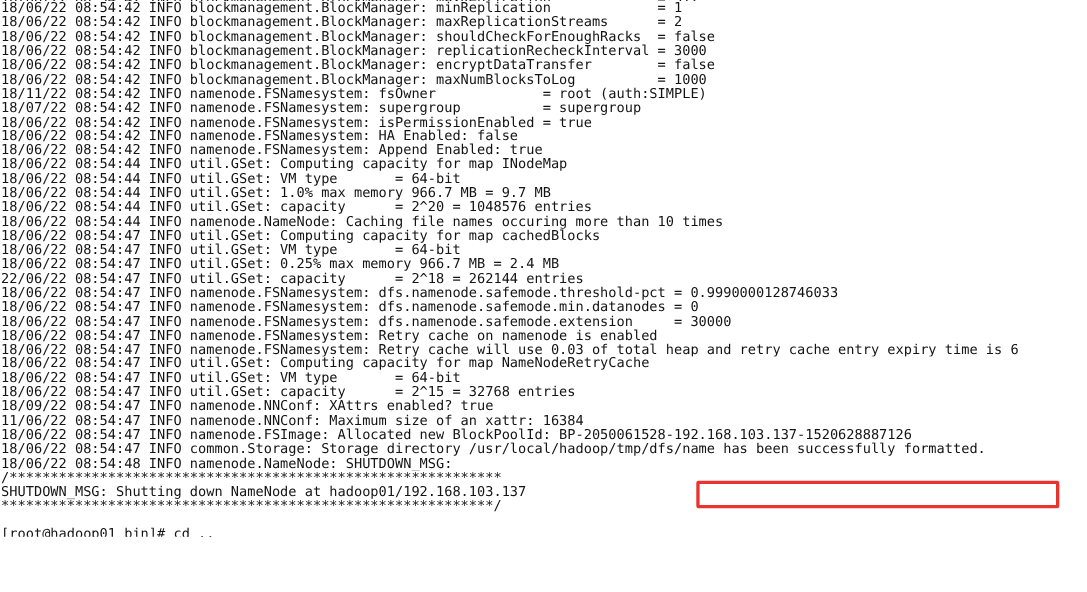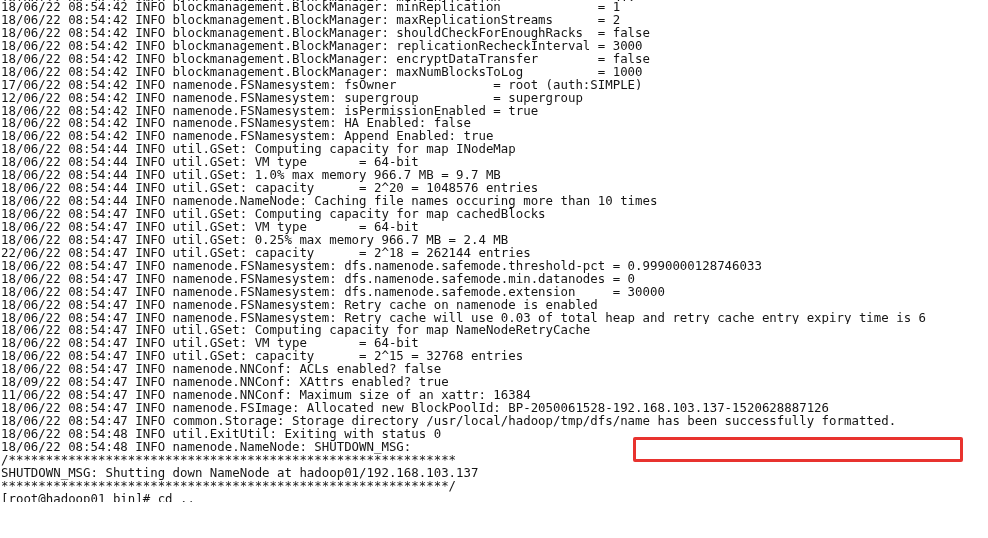--- a/index.html
+++ b/index.html
@@ -40,20 +40,21 @@
     overflow: hidden;
   }
   .log-line.first-clipped {
     height: 7px;
     line-height: 12.95px;
     margin-top: -6px;
   }
   .log-line.last-clipped {
     height: 9px;
     overflow: hidden;
+    margin-top: 12px;
   }
   
   #redbox {
     position: absolute;
     left: 633px;
     top: 437px;
     width: 330px;
     height: 25px;
     border: 3px solid #e8332f;
     border-radius: 2px;
@@ -66,48 +67,46 @@
 
 <div id="terminal" style="background: rgb(255, 255, 255); color: rgb(20, 20, 20);">
   <div id="log-lines">
       <div class="log-line first-clipped">18/06/22 08:54:42 INFO blockmanagement.BlockManager: maxReplication             = 512</div>
       <div class="log-line">18/06/22 08:54:42 INFO blockmanagement.BlockManager: minReplication             = 1</div>
       <div class="log-line">18/06/22 08:54:42 INFO blockmanagement.BlockManager: maxReplicationStreams      = 2</div>
       <div class="log-line">18/06/22 08:54:42 INFO blockmanagement.BlockManager: shouldCheckForEnoughRacks  = false</div>
       <div class="log-line">18/06/22 08:54:42 INFO blockmanagement.BlockManager: replicationRecheckInterval = 3000</div>
       <div class="log-line">18/06/22 08:54:42 INFO blockmanagement.BlockManager: encryptDataTransfer        = false</div>
       <div class="log-line">18/06/22 08:54:42 INFO blockmanagement.BlockManager: maxNumBlocksToLog          = 1000</div>
-      <div class="log-line">17/06/22 08:54:42 INFO namenode.FSNamesystem: fsOwner             = root (auth:SIMPLE)</div>
-      <div class="log-line">12/06/22 08:54:42 INFO namenode.FSNamesystem: supergroup          = supergroup</div>
+      <div class="log-line">18/11/22 08:54:42 INFO namenode.FSNamesystem: fsOwner             = root (auth:SIMPLE)</div>
+      <div class="log-line">18/07/22 08:54:42 INFO namenode.FSNamesystem: supergroup          = supergroup</div>
       <div class="log-line">18/06/22 08:54:42 INFO namenode.FSNamesystem: isPermissionEnabled = true</div>
       <div class="log-line">18/06/22 08:54:42 INFO namenode.FSNamesystem: HA Enabled: false</div>
       <div class="log-line">18/06/22 08:54:42 INFO namenode.FSNamesystem: Append Enabled: true</div>
       <div class="log-line">18/06/22 08:54:44 INFO util.GSet: Computing capacity for map INodeMap</div>
       <div class="log-line">18/06/22 08:54:44 INFO util.GSet: VM type       = 64-bit</div>
       <div class="log-line">18/06/22 08:54:44 INFO util.GSet: 1.0% max memory 966.7 MB = 9.7 MB</div>
       <div class="log-line">18/06/22 08:54:44 INFO util.GSet: capacity      = 2^20 = 1048576 entries</div>
       <div class="log-line">18/06/22 08:54:44 INFO namenode.NameNode: Caching file names occuring more than 10 times</div>
       <div class="log-line">18/06/22 08:54:47 INFO util.GSet: Computing capacity for map cachedBlocks</div>
       <div class="log-line">18/06/22 08:54:47 INFO util.GSet: VM type       = 64-bit</div>
       <div class="log-line">18/06/22 08:54:47 INFO util.GSet: 0.25% max memory 966.7 MB = 2.4 MB</div>
       <div class="log-line">22/06/22 08:54:47 INFO util.GSet: capacity      = 2^18 = 262144 entries</div>
       <div class="log-line">18/06/22 08:54:47 INFO namenode.FSNamesystem: dfs.namenode.safemode.threshold-pct = 0.9990000128746033</div>
       <div class="log-line">18/06/22 08:54:47 INFO namenode.FSNamesystem: dfs.namenode.safemode.min.datanodes = 0</div>
       <div class="log-line">18/06/22 08:54:47 INFO namenode.FSNamesystem: dfs.namenode.safemode.extension     = 30000</div>
       <div class="log-line">18/06/22 08:54:47 INFO namenode.FSNamesystem: Retry cache on namenode is enabled</div>
       <div class="log-line">18/06/22 08:54:47 INFO namenode.FSNamesystem: Retry cache will use 0.03 of total heap and retry cache entry expiry time is 6</div>
       <div class="log-line">18/06/22 08:54:47 INFO util.GSet: Computing capacity for map NameNodeRetryCache</div>
       <div class="log-line">18/06/22 08:54:47 INFO util.GSet: VM type       = 64-bit</div>
       <div class="log-line">18/06/22 08:54:47 INFO util.GSet: capacity      = 2^15 = 32768 entries</div>
-      <div class="log-line">18/06/22 08:54:47 INFO namenode.NNConf: ACLs enabled? false</div>
       <div class="log-line">18/09/22 08:54:47 INFO namenode.NNConf: XAttrs enabled? true</div>
       <div class="log-line">11/06/22 08:54:47 INFO namenode.NNConf: Maximum size of an xattr: 16384</div>
       <div class="log-line">18/06/22 08:54:47 INFO namenode.FSImage: Allocated new BlockPoolId: BP-2050061528-192.168.103.137-1520628887126</div>
       <div class="log-line">18/06/22 08:54:47 INFO common.Storage: Storage directory /usr/local/hadoop/tmp/dfs/name has been successfully formatted.</div>
-      <div class="log-line">18/06/22 08:54:48 INFO util.ExitUtil: Exiting with status 0</div>
       <div class="log-line">18/06/22 08:54:48 INFO namenode.NameNode: SHUTDOWN_MSG:</div>
       <div class="log-line">/************************************************************</div>
       <div class="log-line">SHUTDOWN_MSG: Shutting down NameNode at hadoop01/192.168.103.137</div>
       <div class="log-line">************************************************************/</div>
       <div class="log-line last-clipped">[root@hadoop01 bin]# cd ..</div>
     </div>
   <div id="redbox" style="border-color: rgb(232, 51, 47);"></div>
 </div>
 
 </body></html>

